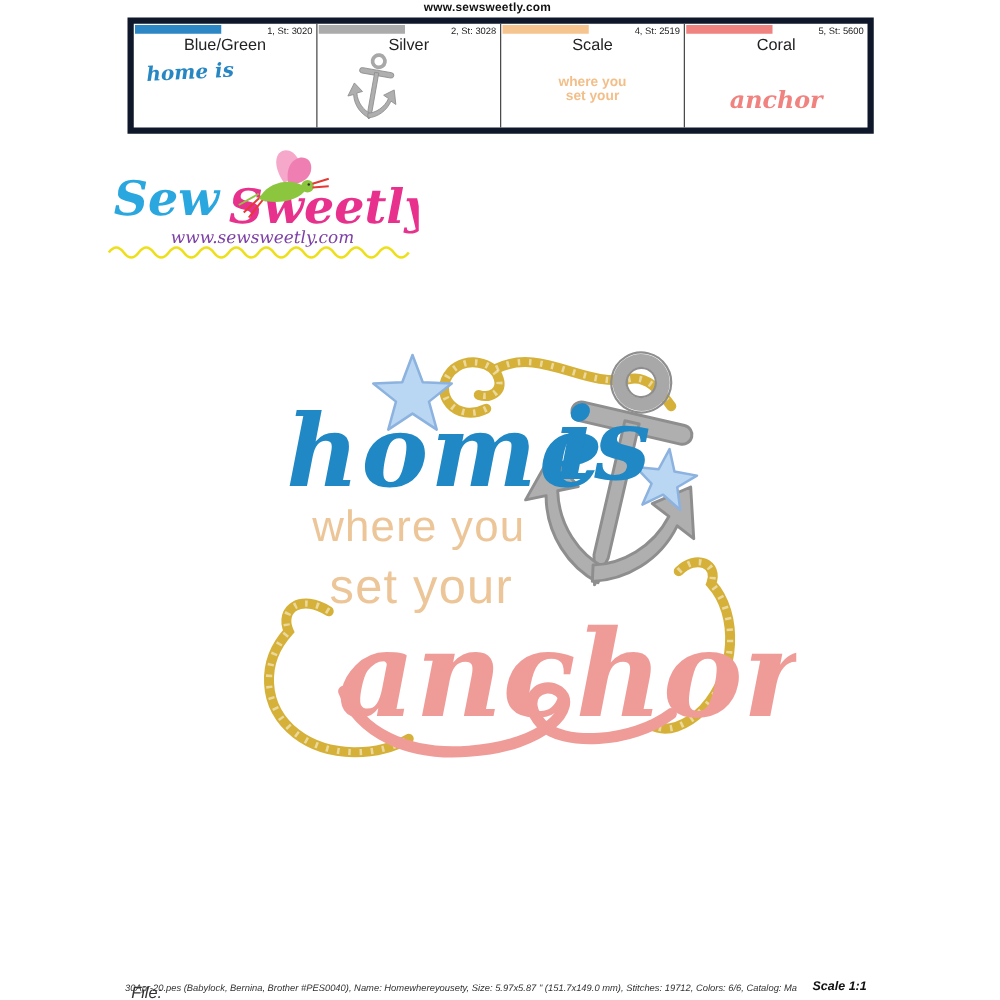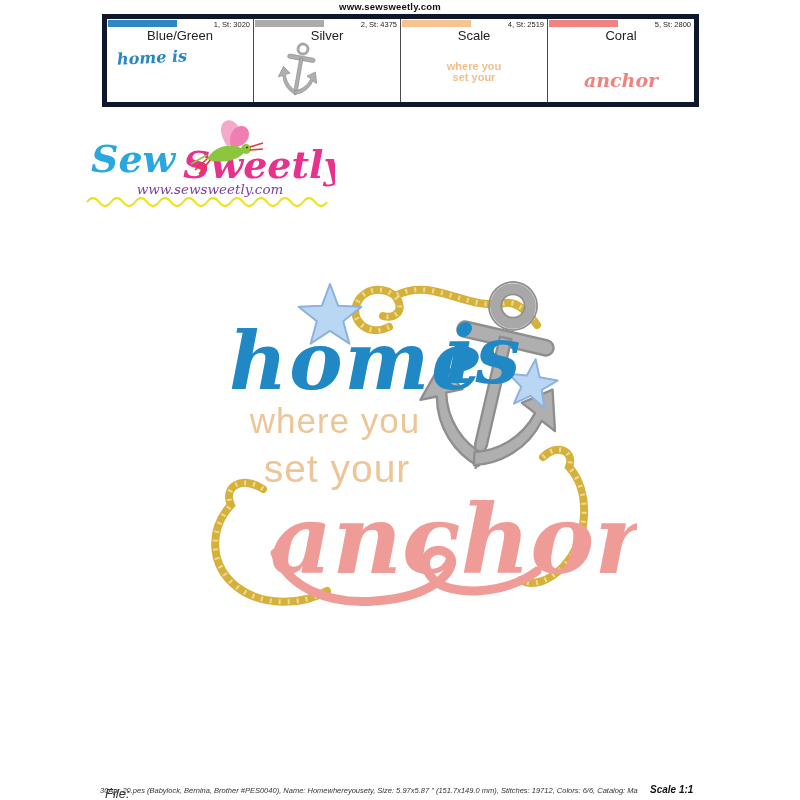--- a/index.html
+++ b/index.html
@@ -64,21 +64,21 @@
 
   <div class="cell">
     <div class="swatch" style="background-color: rgb(46, 135, 197);"></div>
     <div class="cell-label">1, St: 3020</div>
     <div class="cell-name">Blue/Green</div>
     <div class="prev-home">home is</div>
   </div>
 
   <div class="cell">
     <div class="swatch" style="background-color: rgb(171, 171, 171);"></div>
-    <div class="cell-label">2, St: 4375</div>
+    <div class="cell-label">2, St: 3028</div>
     <div class="cell-name">Silver</div>
     <svg width="99" height="91" viewBox="0 0 99 91">
       <g transform="translate(49,30) rotate(10) scale(0.33)">
         <circle class="anchor-ring" r="15"></circle>
         <rect class="anchor-part" x="-42" y="22" width="84" height="13" rx="6.5"></rect>
         <path class="anchor-part" d="M -5,28 L -5,122 L 0,142 L 5,122 L 5,28 Z"></path>
         <path class="anchor-part" d="M 2,140 C -20,134 -40,116 -46,90 L -59,96 L -49,62 L -26,79 L -39,85 C -33,108 -15,124 4,129 Z"></path>
         <path class="anchor-part" d="M -2,140 C 20,134 40,116 46,90 L 59,96 L 49,62 L 26,79 L 39,85 C 33,108 15,124 -4,129 Z"></path>
       </g>
     </svg>
@@ -90,21 +90,21 @@
     <div class="cell-label">4, St: 2519</div>
     <div class="cell-name">Scale</div>
     <div class="prev-where">
       <div>where you</div>
       <div>set your</div>
     </div>
   </div>
 
   <div class="cell">
     <div class="swatch" style="background-color: rgb(240, 130, 127);"></div>
-    <div class="cell-label">5, St: 2800</div>
+    <div class="cell-label">5, St: 5600</div>
     <div class="cell-name">Coral</div>
     <div class="prev-anchor">anchor</div>
   </div>
 
 </div>
 
 <svg class="logo" width="250" height="94" viewBox="0 0 250 94">
   <text x="6" y="58" class="logo-sew" font-size="38" fill="#2AA7DF">Sew</text>
   <text x="98" y="64" class="logo-sew" font-size="38" fill="#E8308D">Sweetly</text>
   <g transform="translate(112,2)">

